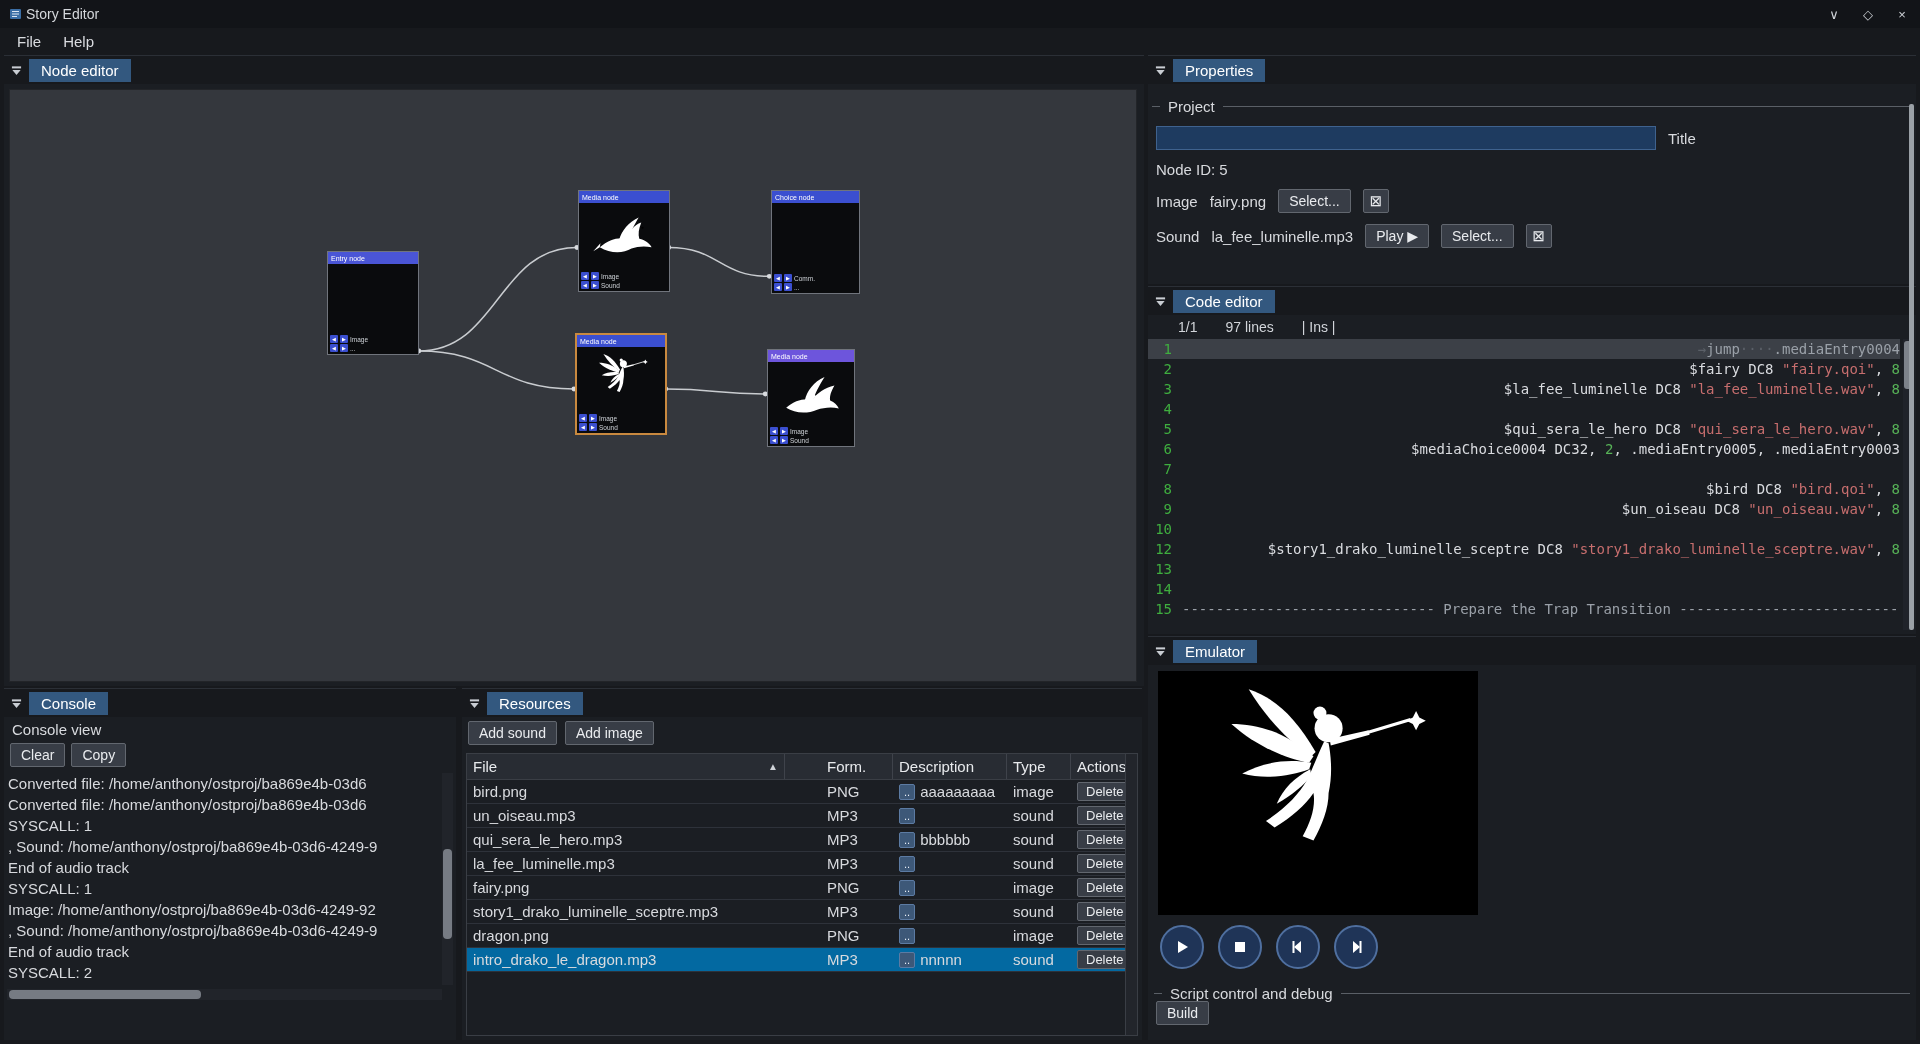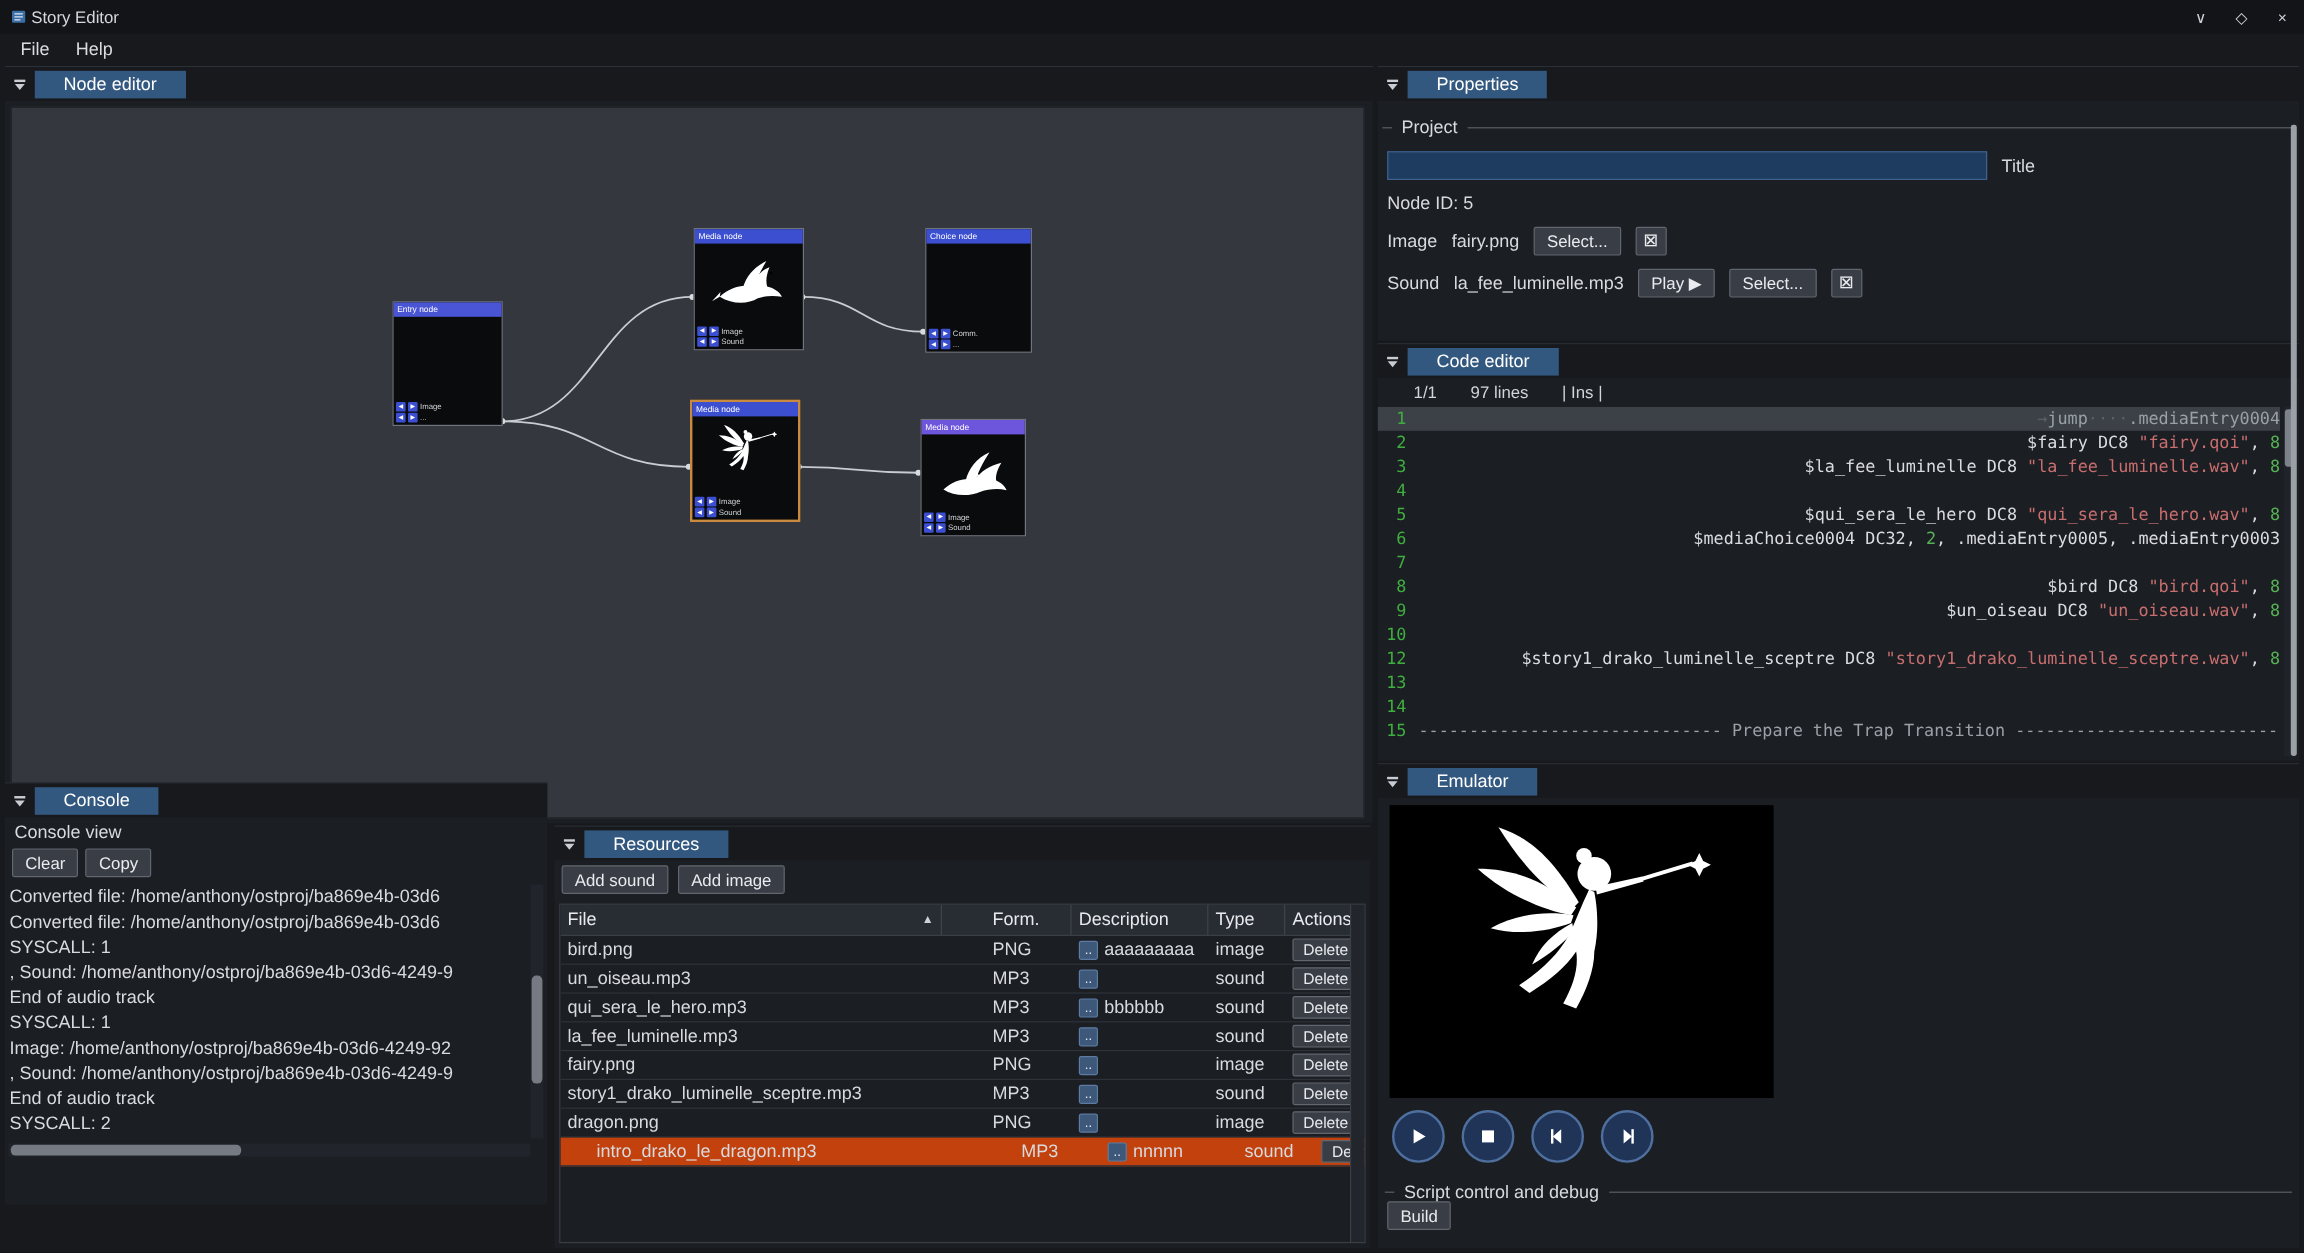--- a/index.html
+++ b/index.html
@@ -14,25 +14,25 @@
   .tb-title{flex:1;text-align:left;font-size:14px;color:#d4d7db;}
   .win-controls{display:flex;gap:14px;}
   .win-btn{width:20px;text-align:center;color:#cfd3d8;font-size:13px;}
   .menubar{position:absolute;left:0;top:28px;width:1920px;height:27px;display:flex;
            align-items:center;padding-left:6px;background:#17191d;}
   .menu-item{padding:3px 11px;font-size:15px;color:#dadce0;}
 
   
   .panel{position:absolute;background:#1b1e23;border-top:1px solid #2b2f36;}
   .panel-header{height:28px;display:flex;align-items:center;gap:7px;padding-left:7px;background:#17191d;}
-  .panel-title{background:#33587f;color:#fff;font-size:15px;padding:3px 24px;}
+  .panel-title{background:#33587f;color:#fff;font-size:15px;padding:3px 12px;}
   .collapse-icon{display:inline-flex;}
 
   #node-editor-panel{left:4px;top:55px;width:1140px;height:631px;}
-  #console-panel{left:4px;top:652px;width:452px;height:352px;}
+  #console-panel{left:4px;top:688px;width:452px;height:352px;}
   #resources-panel{left:462px;top:688px;width:680px;height:352px;}
   #properties-panel{left:1148px;top:55px;width:768px;height:229px;}
   #code-panel{left:1148px;top:286px;width:768px;height:348px;}
   #emulator-panel{left:1148px;top:636px;width:768px;height:404px;}
 
   
   #node-canvas{position:absolute;left:5px;top:33px;width:1128px;height:593px;background:#34373d;
                border:1px solid #222428;overflow:hidden;}
   #edges{position:absolute;left:0;top:0;width:100%;height:100%;}
   .edge{stroke:#c9ccd0;stroke-width:1.5;fill:none;}
@@ -62,21 +62,21 @@
   .hscroll{position:absolute;left:3px;top:300px;right:14px;height:11px;background:#21242a;}
   .hthumb{position:absolute;left:2px;top:1px;width:192px;height:9px;background:#767b83;border-radius:4px;}
 
   
   .res-btns{position:absolute;left:6px;top:32px;display:flex;gap:8px;}
   .res-table{position:absolute;left:4px;top:64px;right:4px;bottom:4px;border:1px solid #3a3e45;overflow:hidden;}
   .thead{display:flex;height:26px;background:#282c33;border-bottom:1px solid #3a3e45;}
   .th{font-size:15px;color:#e8eaed;display:flex;align-items:center;padding-left:6px;border-right:1px solid #3f434b;}
   .sort{margin-left:auto;margin-right:6px;font-size:10px;color:#cfd3d8;}
   .tr{display:flex;height:24px;border-bottom:1px solid #2e323a;align-items:center;}
-  .tr.sel{background:#c2410c;padding-left:24px;}
+  .tr.sel{background:#0369a1;}
   .td{font-size:15px;color:#d8dade;padding-left:6px;display:flex;align-items:center;
       overflow:hidden;white-space:nowrap;height:100%;}
   .c0{width:318px;}.c1{width:72px;margin-left:36px;}.c2{width:114px;}.c3{width:64px;}.c4{flex:1;}
   .dots-btn{background:#3d5878;border:1px solid #5c7ba3;color:#e8eef5;font-size:11px;line-height:12px;
             padding:1px 4px;border-radius:2px;margin-right:5px;}
   .del-btn{font-size:13px;padding:0 8px;line-height:17px;}
   .res-scrollcol{position:absolute;top:0;right:0;width:12px;bottom:0;background:#22252b;border-left:1px solid #3a3e45;}
 
   
   .pp-body{position:absolute;left:4px;right:4px;top:28px;bottom:4px;}

